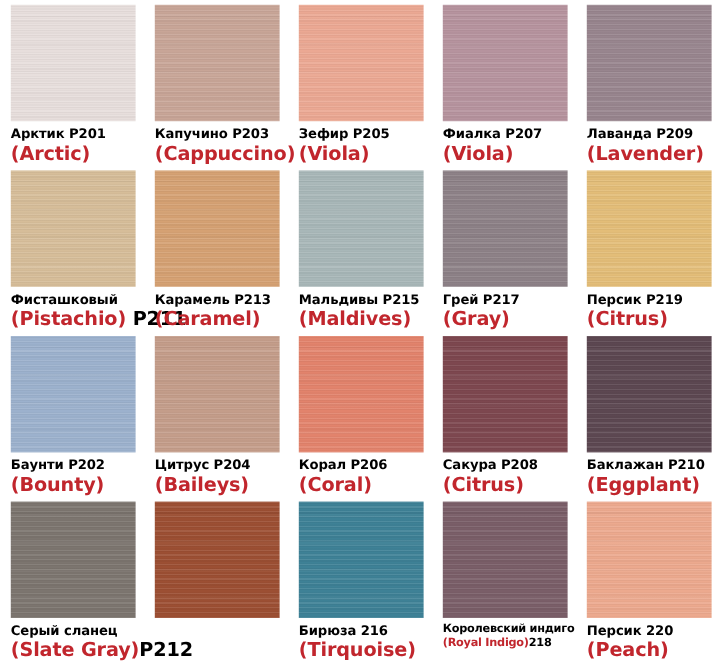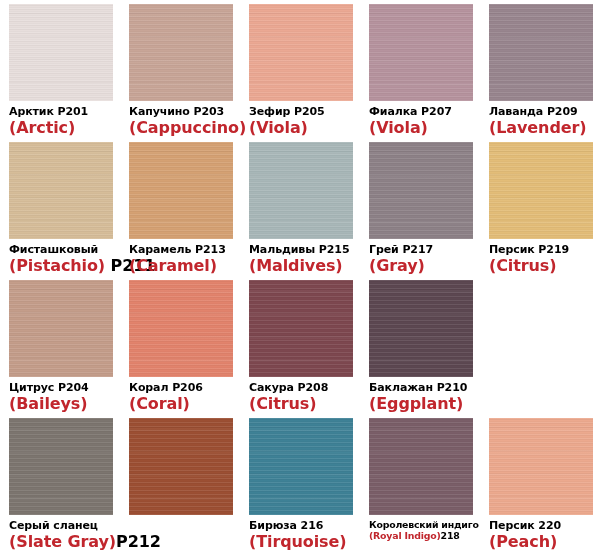--- a/index.html
+++ b/index.html
@@ -195,20 +195,29 @@
           <div class="grain"></div>
         </div>
         <div class="labels">
           <div class="name-ru">Персик P219</div>
           <div class="name-en"><span>(Citrus)</span></div>
         </div>
       </div>
     </div>
     <div class="row">
       <div class="cell">
+        <div class="swatch" title="Баунти P202" style="background-color: rgb(156, 177, 205);">
+          <div class="grain"></div>
+        </div>
+        <div class="labels">
+          <div class="name-ru">Баунти P202</div>
+          <div class="name-en"><span>(Bounty)</span></div>
+        </div>
+      </div>
+      <div class="cell">
         <div class="swatch" title="Бейлис P204" style="background-color: rgb(196, 157, 138);">
           <div class="grain"></div>
         </div>
         <div class="labels">
           <div class="name-ru">Цитрус P204</div>
           <div class="name-en"><span>(Baileys)</span></div>
         </div>
       </div>
       <div class="cell">
         <div class="swatch" title="Корал P206" style="background-color: rgb(226, 131, 108);">

